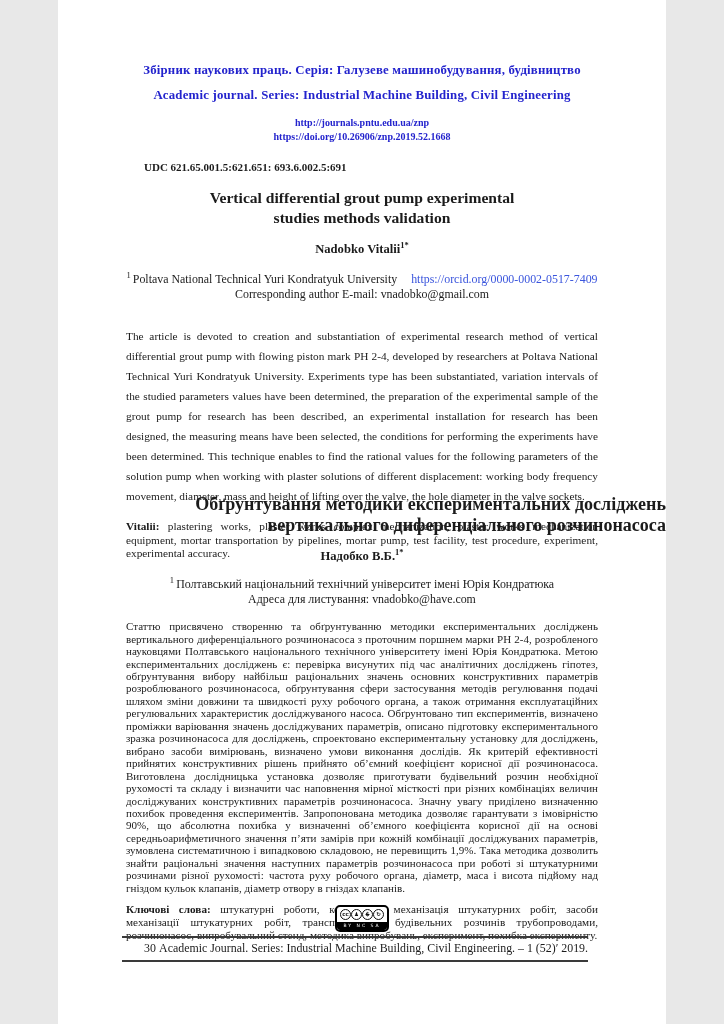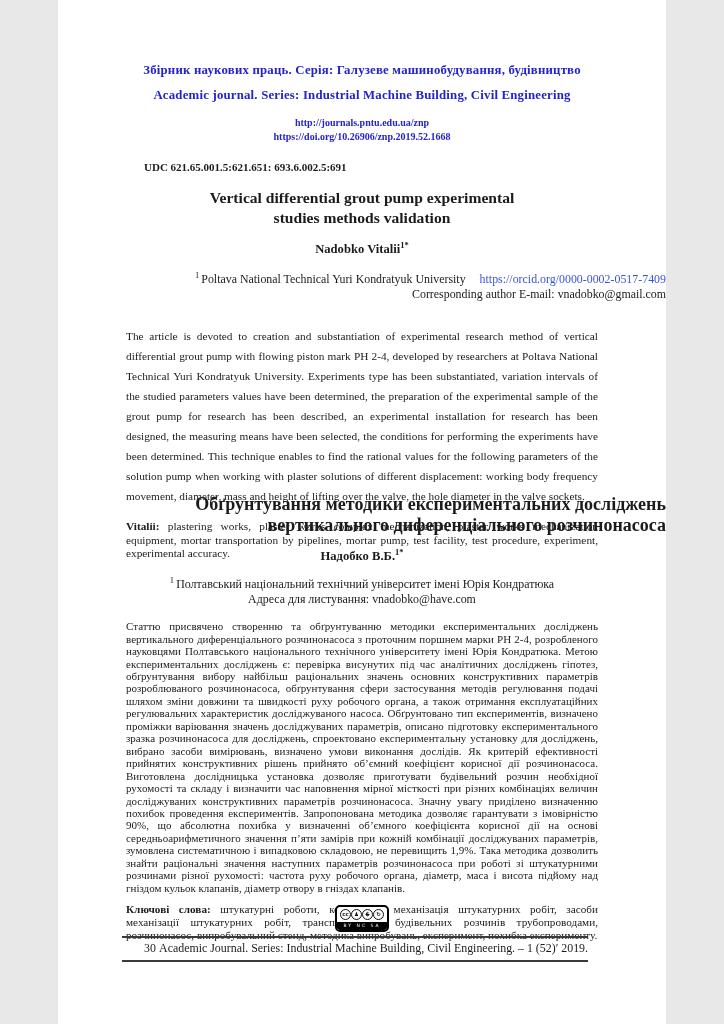--- a/index.html
+++ b/index.html
@@ -12,21 +12,21 @@
   .journal-line{font-weight:bold;font-size:12.8px;color:#2323cd;letter-spacing:.2px;}
   .journal-line.uk{margin-bottom:10px;}
   .journal-line.en{margin-bottom:13px;}
   .header-url{font-weight:bold;font-size:10px;line-height:13.6px;color:#2323cd;text-decoration:none;display:block;}
   
   .udc{margin:18px 0 0 86px;font-weight:bold;font-size:11px;}
   
   .article-title{margin-top:15px;text-align:center;font-weight:bold;font-size:15.6px;line-height:19.5px;}
   .author-line{margin-top:13px;text-align:center;font-weight:bold;font-size:12.6px;}
   sup{font-size:8.5px;}
-  .affiliation{margin-top:11px;text-align:right;font-size:11.9px;line-height:15px;}
+  .affiliation{margin-top:11px;text-align:center;font-size:11.9px;line-height:15px;}
   .link{color:#3a55dd;text-decoration:none;}
   .orcid-link{margin-left:14px;}
   .abstract{margin:24px 68px 0 68px;text-align:justify;font-size:11.3px;line-height:20px;}
   .keywords{margin:14px 68px 0 68px;text-align:justify;font-size:11.3px;line-height:13.2px;}
   .kw-label{font-weight:bold;}
   
   .section-uk{position:absolute;top:494px;left:0;right:0;}
   .uk-title{text-align:right;font-weight:bold;font-size:18px;line-height:20.5px;}
   .uk-author{margin-top:12px;text-align:center;font-weight:bold;font-size:12.6px;}
   .uk-affiliation{margin-top:9px;text-align:center;font-size:11.9px;line-height:15px;}

